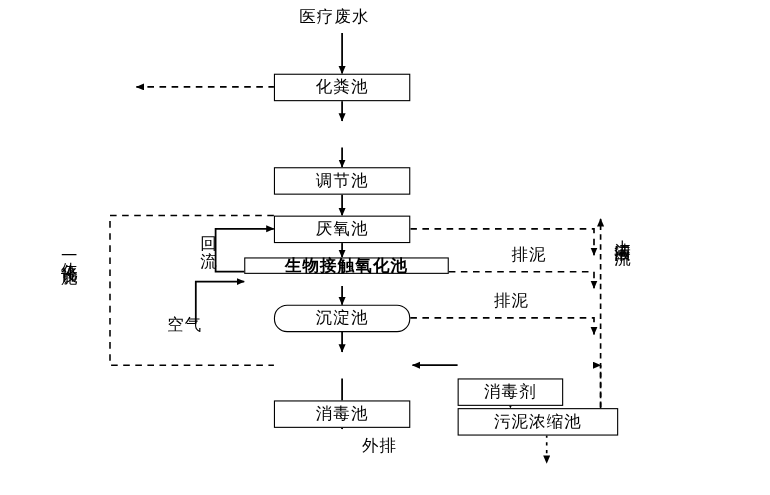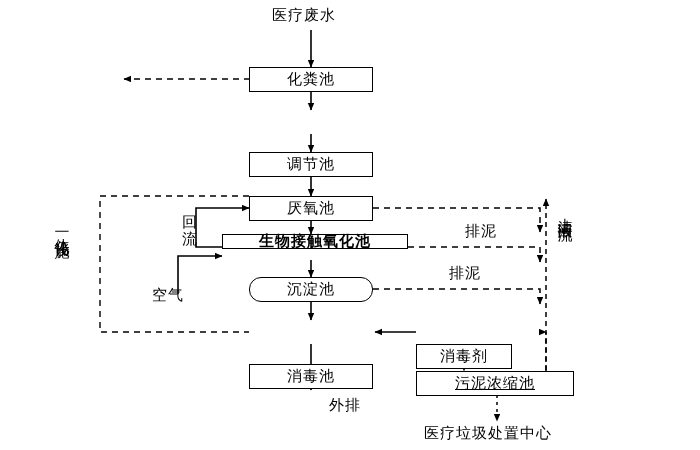--- a/index.html
+++ b/index.html
@@ -128,24 +128,23 @@
   </svg>
 
   <div class="label" style="left:272px; top:6px;">医疗废水</div>
   <div class="label" style="left:146px; top:213px; width:30px; text-align:left; line-height:17px; white-space:normal;margin-left:36px;">回流</div>
   <div class="label" style="left:152px; top:286px;">空气</div>
   <div class="label" style="left:465px; top:222px;">排泥</div>
   <div class="label" style="left:449px; top:264px;">排泥</div>
   <div class="label vertical" style="left:558px; top:206px;">上清液回流</div>
   <div class="label vertical" style="left:55px; top:224px;">一体化设施</div>
   <div class="label" style="left:290px; top:396px;margin-left:39px;">外排</div>
-  <div class="label" style="left:424px; top:424px;">医疗垃圾处置中心</div>
 
   <div class="node" style="left:249px; top:67px; width:124px; height:25px;text-align:center;">化粪池</div>
   <div class="node" style="left:249px; top:152px; width:124px; height:25px;">调节池</div>
   <div class="node" style="left:249px; top:196px; width:124px; height:25px;text-align:center;">厌氧池</div>
   <div class="node" style="left:222px; top:234px; width:186px; height:15px;font-weight:bold;">生物接触氧化池</div>
   <div class="node" style="left:249px; top:277px; width:124px; height:25px;border-radius:12px;">沉淀池</div>
   <div class="node" style="left:249px; top:320px; width:124px; height:25px;margin-top:44px;">消毒池</div>
   <div class="node" style="left:416px; top:320px; width:96px; height:25px;margin-top:24px;">消毒剂</div>
-  <div class="node" style="left:416px; top:371px; width:158px; height:25px;text-decoration:underline;">污泥浓缩池</div>
+  <div class="node" style="left:416px; top:371px; width:146px; height:25px;">污泥浓缩池</div>
 
 </div>
 
 </body></html>

